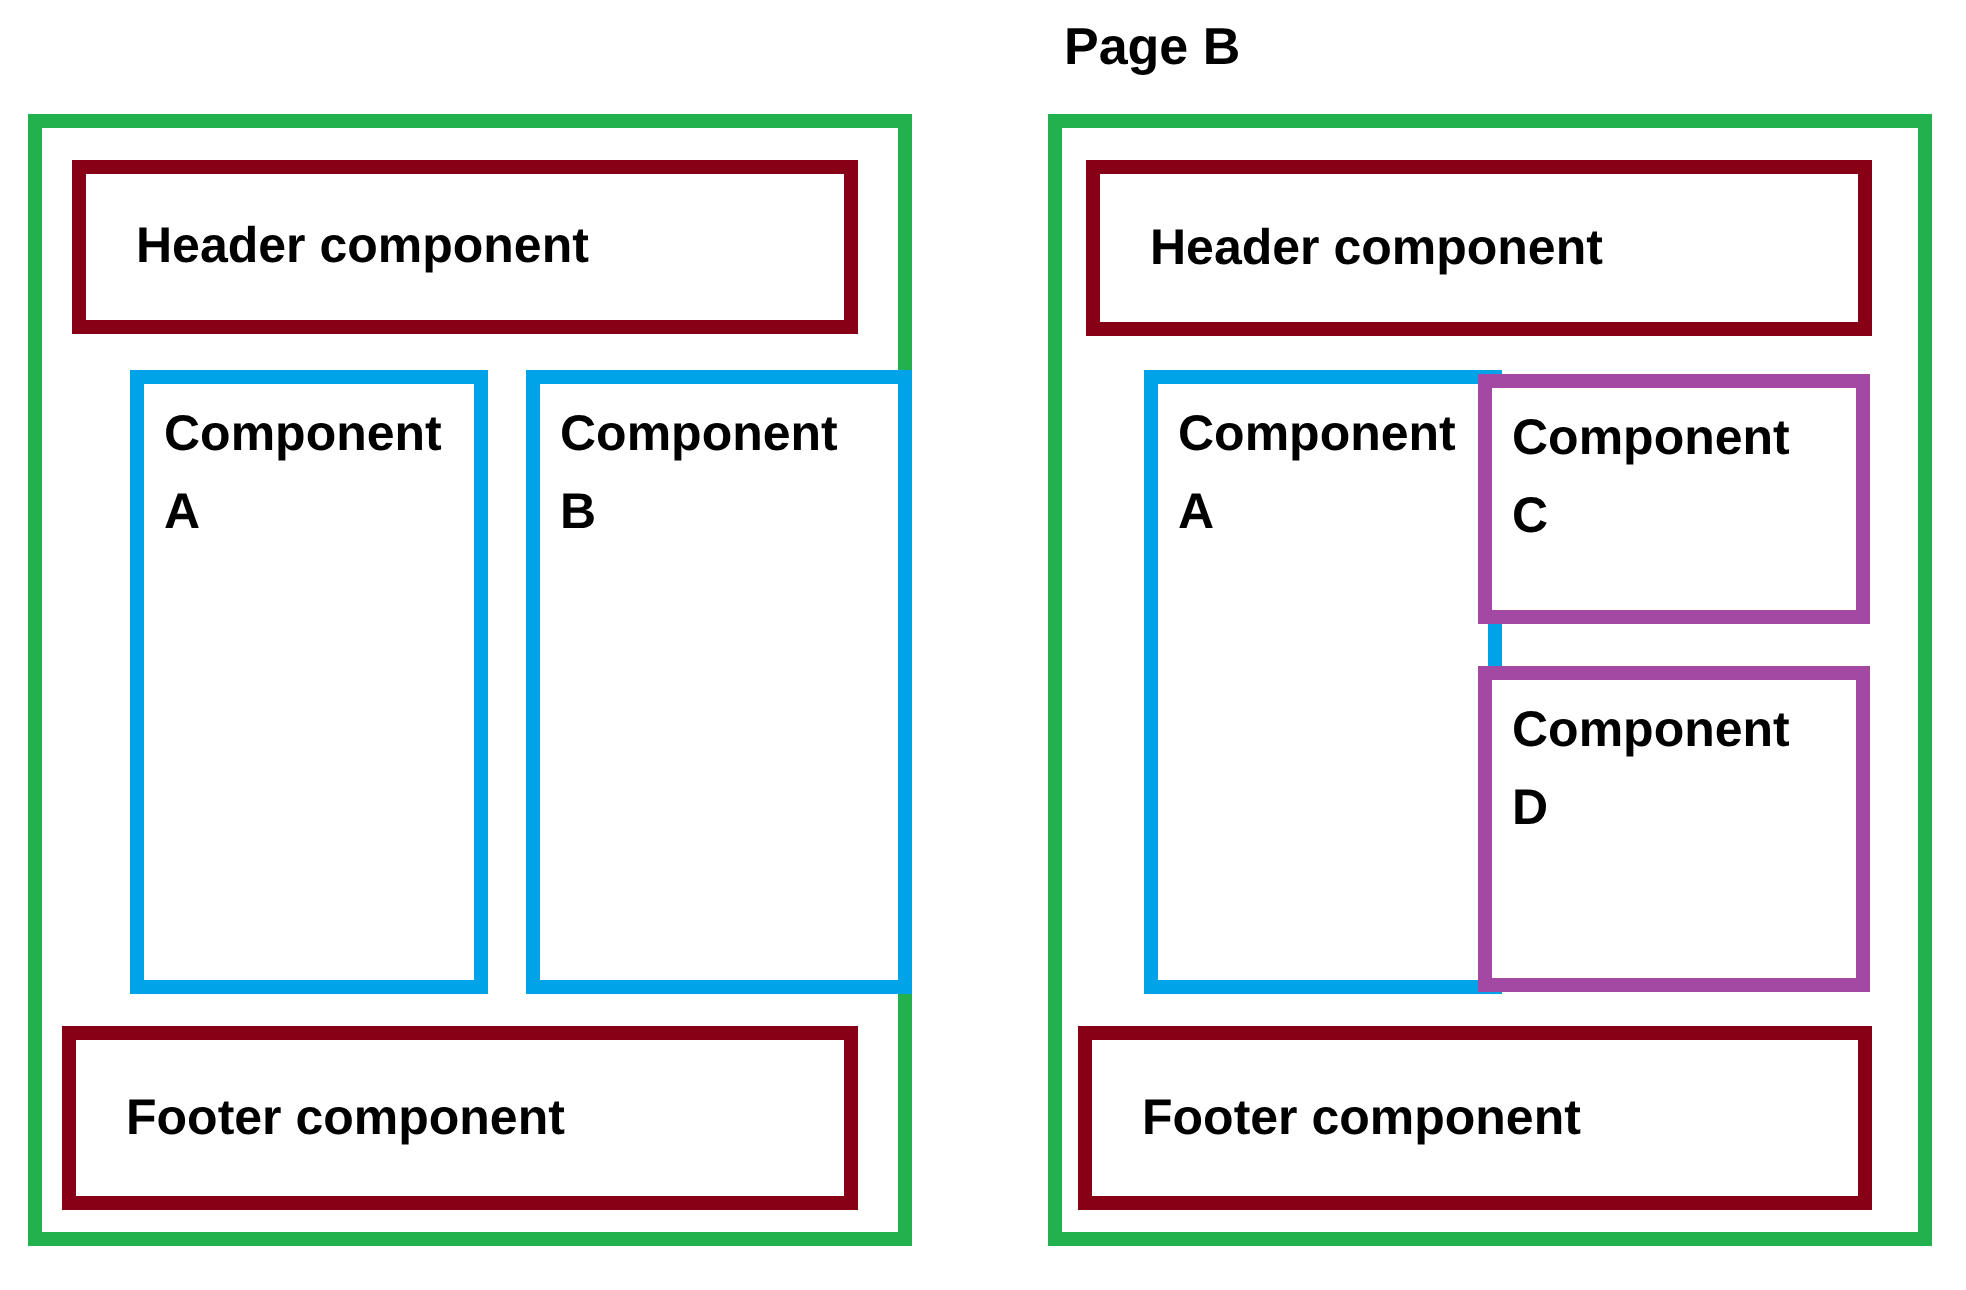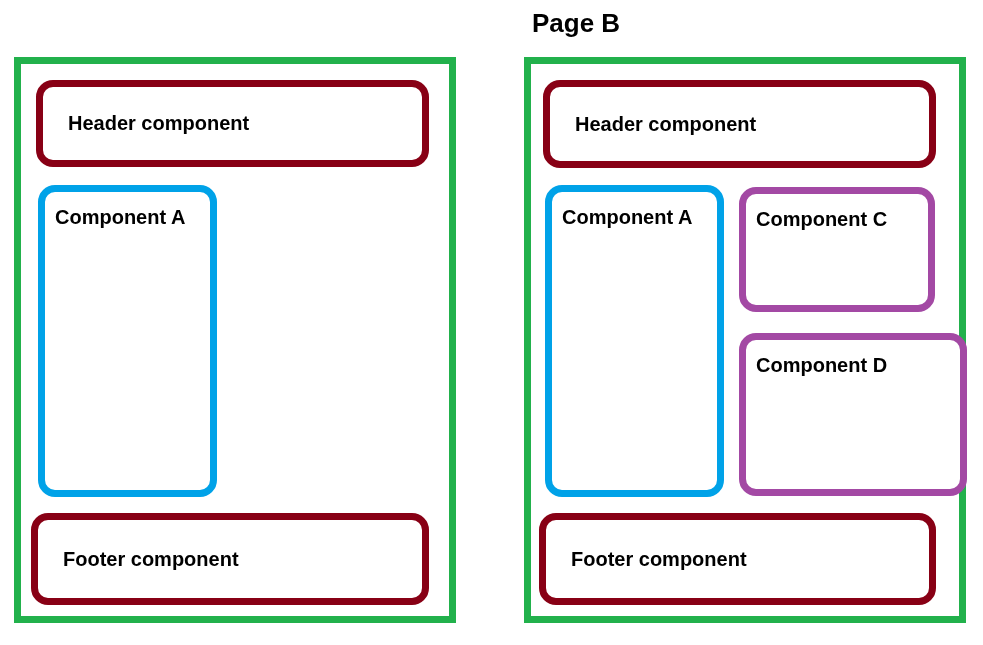--- a/index.html
+++ b/index.html
@@ -39,63 +39,65 @@
   }
   .frame-a { left: 14px; }
   .frame-b { left: 524px; }
 
   .box {
     position: absolute;
     box-sizing: border-box;
     background: var(--background, #FFFFFF);
     color: var(--label-text, #000000);
     font-weight: 700;
-    font-size: 20px;
-    border-radius: 17px;
+    font-size: 25px;
   }
   .banner {
     border: 7px solid var(--header-footer-border, #880015);
     display: flex;
     align-items: center;
     padding-left: 25px;
   }
   .comp {
     padding: 6px 10px;
     line-height: 39px;
   }
-  .comp-primary   { border: 7px solid var(--component-primary-border, #00A2E8); }
+  .comp-primary   { border: 7px solid var(--component-primary-border, #00A2E8); margin-left: 27px; }
   .comp-secondary { border: 7px solid var(--component-secondary-border, #A349A4); }
 
   
   .frame-a .header-box { left: 15px;  top: 16px;  width: 393px; height: 87px; }
   .frame-a .comp-1     { left: 17px;  top: 121px; width: 179px; height: 312px; }
   .frame-a .comp-2     { left: 215px; top: 121px; width: 193px; height: 312px; }
   .frame-a .footer-box { left: 10px;  top: 449px; width: 398px; height: 92px; }
 
   
   .frame-b .header-box { left: 12px;  top: 16px;  width: 393px; height: 88px; }
   .frame-b .comp-1     { left: 14px;  top: 121px; width: 179px; height: 312px; }
   .frame-b .comp-2     { left: 208px; top: 123px; width: 196px; height: 125px; }
-  .frame-b .comp-3     { left: 208px; top: 269px; width: 228px; height: 163px; }
+  .frame-b .comp-3     { left: 208px; top: 269px; width: 196px; height: 163px; }
   .frame-b .footer-box { left: 8px;   top: 449px; width: 397px; height: 92px; }
 
   .box-label { display: block; }
 </style>
 </head>
 <body>
 
 <div class="stage">
 
 
   <div class="frame frame-a">
     <div class="box banner header-box">
       <span class="box-label">Header component</span>
     </div>
     <div class="box comp comp-primary comp-1">
       <span class="box-label">Component A</span>
+    </div>
+    <div class="box comp comp-primary comp-2">
+      <span class="box-label">Component B</span>
     </div>
     <div class="box banner footer-box">
       <span class="box-label">Footer component</span>
     </div>
   </div>
 
   <h2 class="page-title title-b">Page B</h2>
 
   <div class="frame frame-b">
     <div class="box banner header-box">

